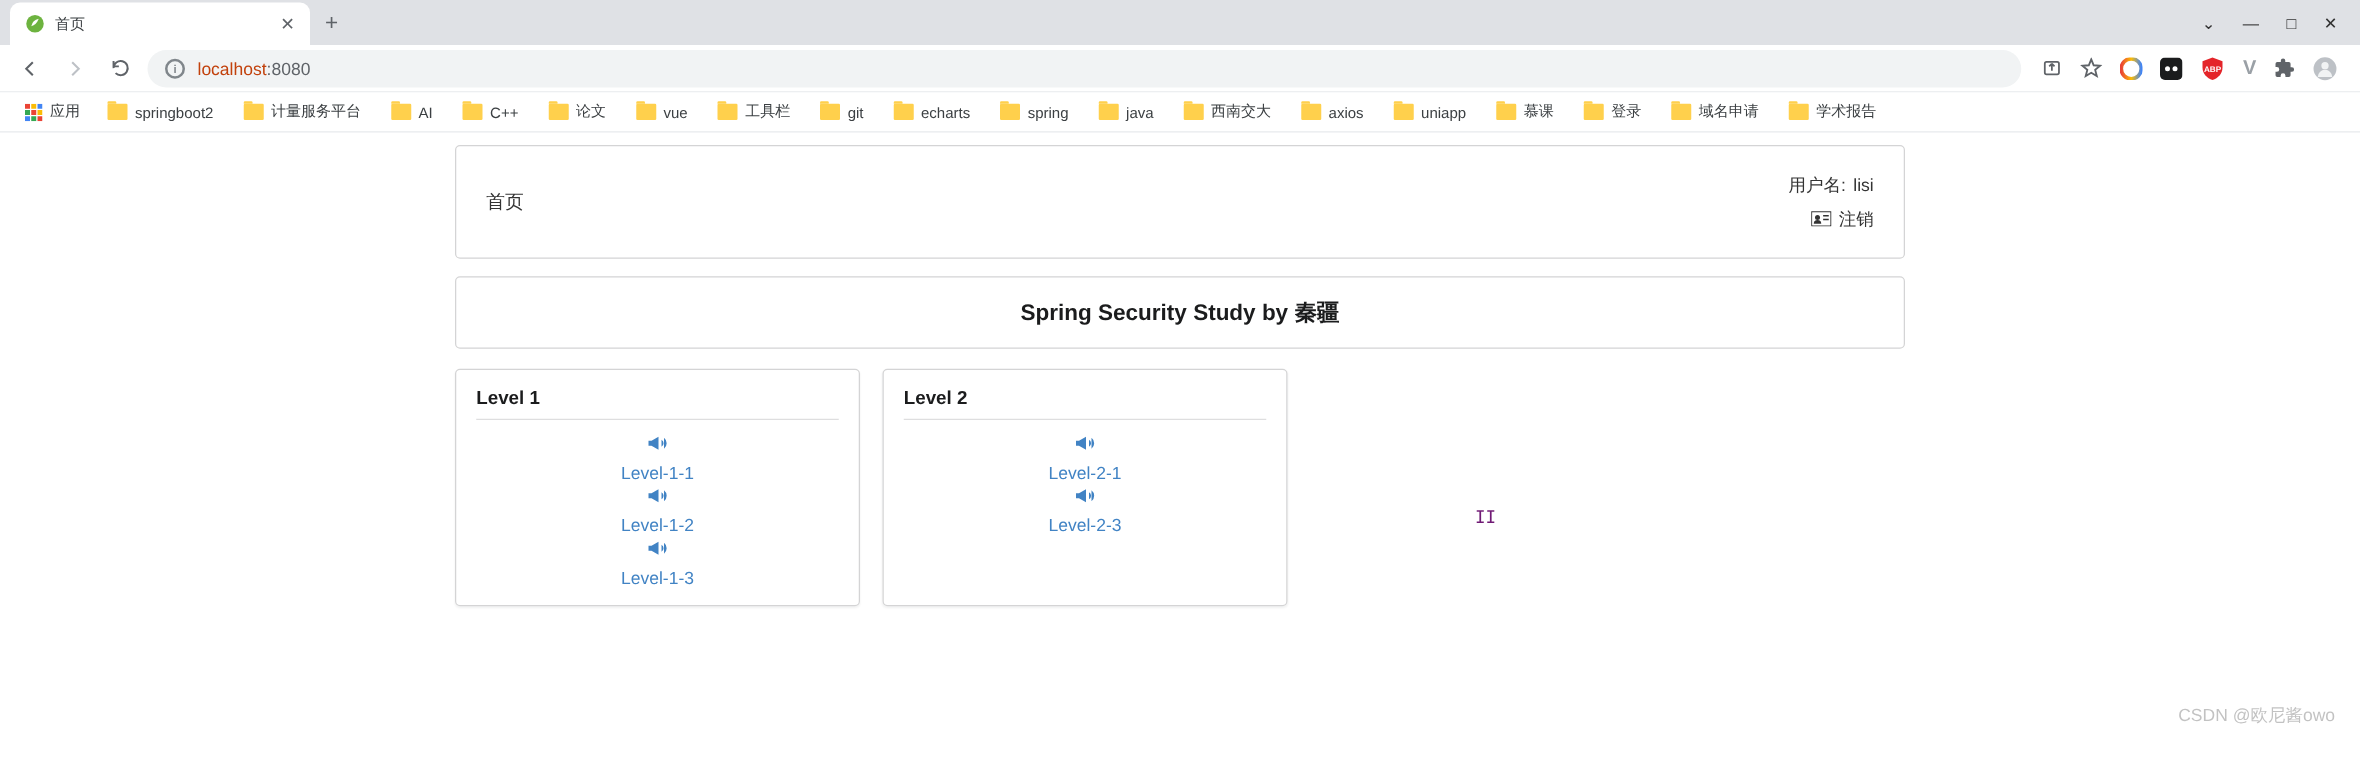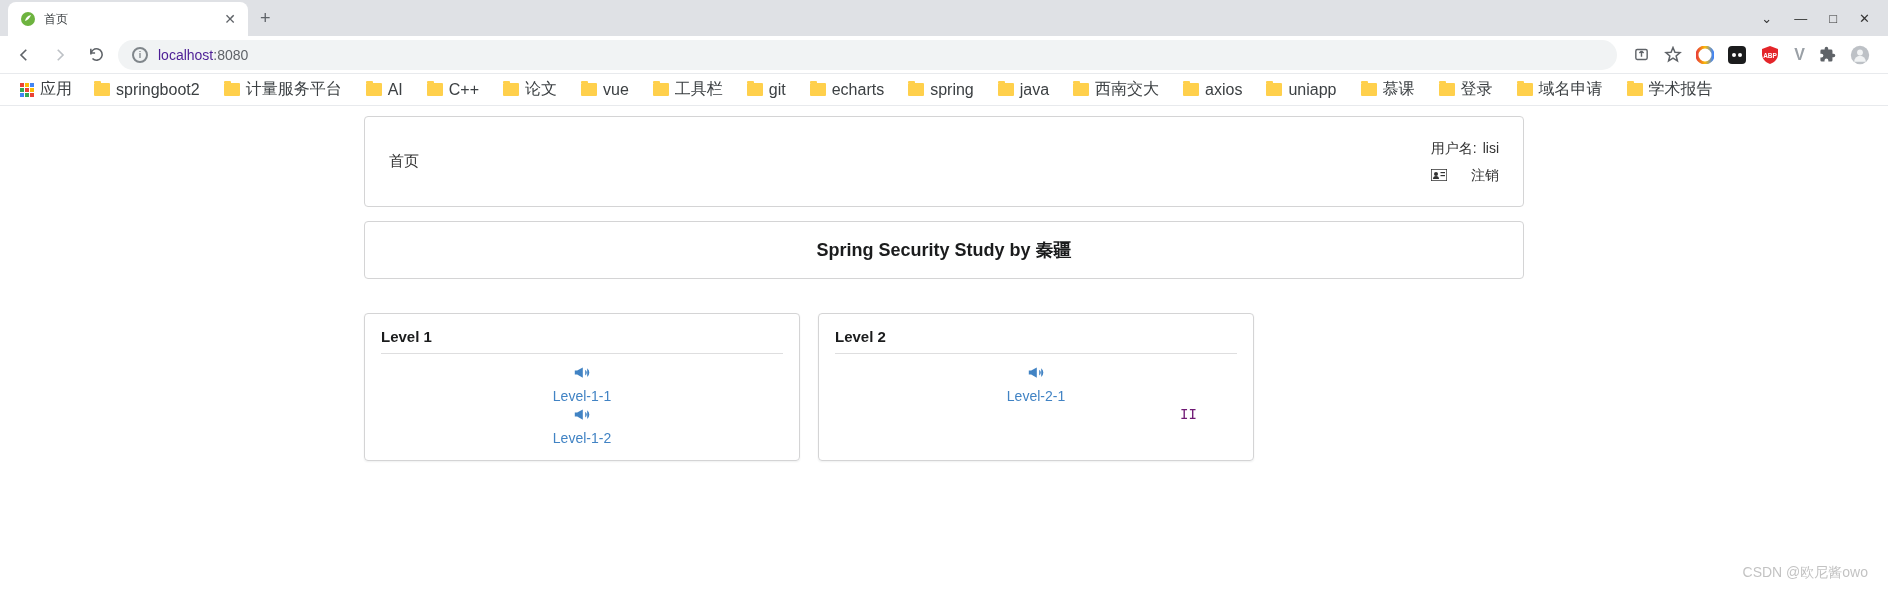--- a/index.html
+++ b/index.html
@@ -15,43 +15,43 @@
 .win-controls { margin-left: auto; display: flex; gap: 22px; padding-right: 18px; }
 .win-controls span { font-size: 13px; color: #333; cursor: pointer; }
 
 
 .addr-bar { display: flex; align-items: center; height: 38px; background: #fff; padding: 0 10px; gap: 8px; border-bottom: 1px solid #e8eaed; }
 .nav-btn { width: 28px; height: 28px; display: flex; align-items: center; justify-content: center; color: #5f6368; cursor: pointer; }
 .nav-btn.disabled { color: #bdc1c6; }
 .omnibox { flex: 1; display: flex; align-items: center; background: #f1f3f4; border-radius: 16px; height: 30px; padding: 0 14px; gap: 10px; }
 .omnibox .info { width: 16px; height: 16px; border: 2px solid #80868b; border-radius: 50%; display: flex; align-items: center; justify-content: center; font-size: 9px; color: #80868b; font-weight: bold; }
 .omnibox .url { font-size: 14px; color: #202124; }
-.omnibox .url .host { color: #4c1d95; }
+.omnibox .url .host { color: #c2410c; }
 .omnibox .url .port { color: #5f6368; }
 .ext-icons { display: flex; gap: 14px; align-items: center; padding: 0 8px; }
 .ext-icons > * { cursor: pointer; }
 
 
-.bm-bar { display: flex; align-items: center; height: 32px; background: #fff; padding: 0 12px; gap: 4px; border-bottom: 1px solid #e8eaed; font-size: 16px; }
+.bm-bar { display: flex; align-items: center; height: 32px; background: #fff; padding: 0 12px; gap: 4px; border-bottom: 1px solid #e8eaed; font-size: 12px; }
 .bm-apps { display: flex; align-items: center; gap: 6px; color: #3c4043; padding: 0 8px; cursor: pointer; }
 .bm-item { display: flex; align-items: center; gap: 6px; color: #3c4043; padding: 0 10px; cursor: pointer; }
 .folder-ico { width: 16px; height: 13px; background: #ffd04c; border-radius: 1px; position: relative; }
 .folder-ico::before { content: ""; position: absolute; top: -2px; left: 0; width: 7px; height: 2px; background: #ffd04c; border-radius: 1px 1px 0 0; }
 
 
 .page { padding: 10px 0 30px 0; }
 .container { width: 1160px; margin: 0 auto 14px; border: 1px solid #d4d4d5; border-radius: 4px; background: #fff; }
 .header-box { display: flex; align-items: center; justify-content: space-between; padding: 18px 24px; }
 .header-box .left { font-size: 15px; color: #333; }
 .header-box .right { text-align: right; font-size: 14px; color: #333; line-height: 1.9; }
-.header-box .right .row { display: flex; align-items: center; justify-content: space-between; gap: 6px; }
+.header-box .right .row { display: flex; align-items: center; justify-content: flex-end; gap: 6px; }
 .title-box { text-align: center; padding: 16px; font-size: 18px; font-weight: 700; color: #1b1c1d; }
 
 .grid { width: 1160px; margin: 16px auto 0; display: flex; gap: 18px; }
-.card { border: 1px solid #d4d4d5; border-radius: 4px; padding: 14px 16px 12px; width: 436px; box-shadow: 0 1px 2px rgba(34,36,38,.07); margin-top: 18px; }
+.card { border: 1px solid #d4d4d5; border-radius: 4px; padding: 14px 16px 12px; width: 324px; box-shadow: 0 1px 2px rgba(34,36,38,.07); }
 .card h3 { font-size: 15px; font-weight: 700; color: #1b1c1d; margin-bottom: 8px; }
 .divider { height: 1px; background: rgba(34,36,38,.15); margin-bottom: 10px; }
 .link-row { display: flex; align-items: center; gap: 8px; color: #4183c4; font-size: 14px; padding: 2px 0; cursor: pointer; flex-direction: column; }
 .link-row svg { flex-shrink: 0; }
 
 .pause-icon { position: absolute; left: 1180px; top: 300px; font-family: monospace; font-size: 14px; color: #701a75; }
 
 .watermark { position: fixed; bottom: 24px; right: 20px; color: rgba(120,120,120,.45); font-size: 14px; }
 
 svg { display: block; }
@@ -275,29 +275,41 @@
             <path d="M1 5v5h3l7 4V1L4 5H1zm13-1v7a4 4 0 0 0 0-7zm2.5-2v11a7 7 0 0 0 0-11z"></path>
           </svg>
           <span>Level-1-1</span>
         </div>
         <div class="link-row">
           <svg width="16" height="14" viewBox="0 0 20 16" fill="#4183c4">
             <path d="M1 5v5h3l7 4V1L4 5H1zm13-1v7a4 4 0 0 0 0-7zm2.5-2v11a7 7 0 0 0 0-11z"></path>
           </svg>
           <span>Level-1-2</span>
         </div>
+        <div class="link-row">
+          <svg width="16" height="14" viewBox="0 0 20 16" fill="#4183c4">
+            <path d="M1 5v5h3l7 4V1L4 5H1zm13-1v7a4 4 0 0 0 0-7zm2.5-2v11a7 7 0 0 0 0-11z"></path>
+          </svg>
+          <span>Level-1-3</span>
+        </div>
       </div>
       <div class="card">
         <h3>Level 2</h3>
         <div class="divider"></div>
         <div class="link-row">
           <svg width="16" height="14" viewBox="0 0 20 16" fill="#4183c4">
             <path d="M1 5v5h3l7 4V1L4 5H1zm13-1v7a4 4 0 0 0 0-7zm2.5-2v11a7 7 0 0 0 0-11z"></path>
           </svg>
           <span>Level-2-1</span>
         </div>
+        <div class="link-row">
+          <svg width="16" height="14" viewBox="0 0 20 16" fill="#4183c4">
+            <path d="M1 5v5h3l7 4V1L4 5H1zm13-1v7a4 4 0 0 0 0-7zm2.5-2v11a7 7 0 0 0 0-11z"></path>
+          </svg>
+          <span>Level-2-3</span>
+        </div>
       </div>
     </div>
 
   <div class="pause-icon">II</div>
 </div>
 
 <div class="watermark">CSDN @欧尼酱owo</div>
 
 </body></html>

